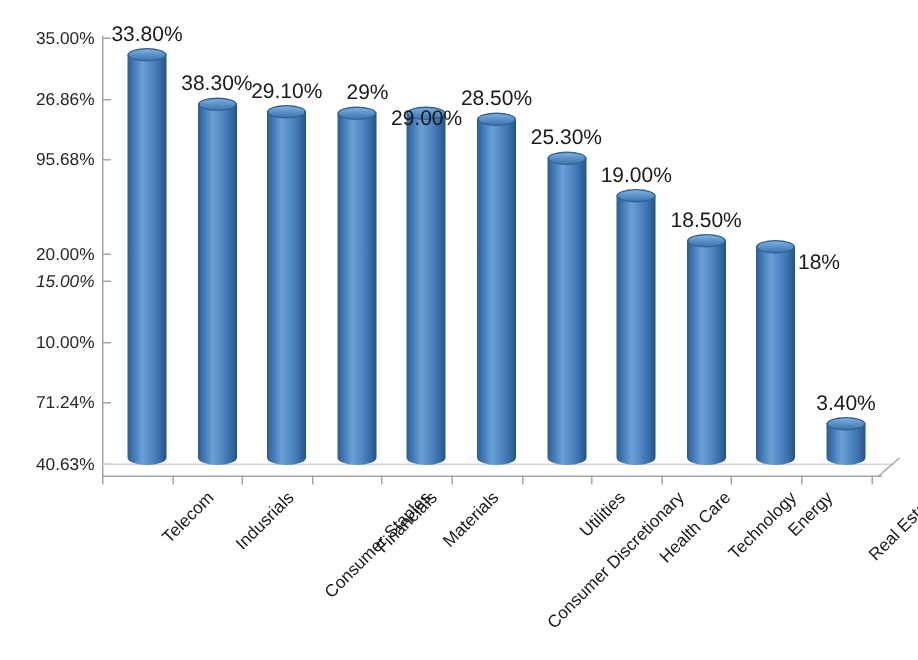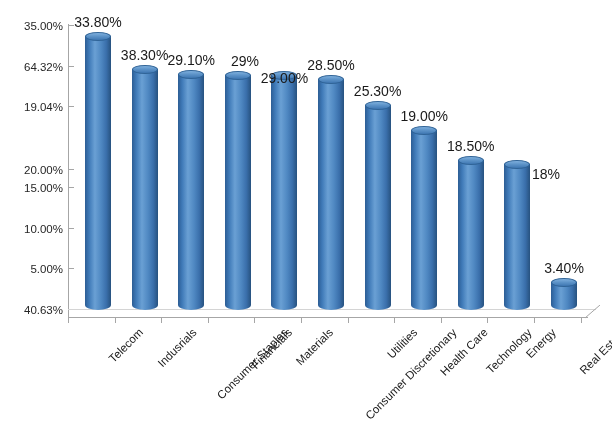--- a/index.html
+++ b/index.html
@@ -149,41 +149,41 @@
 
 <div id="chart-root">
 
   <div class="y-axis-line"></div>
   <div id="y-ticks">
       <div class="y-tick-row" style="top: 310px;">
         <div class="y-tick-label">40.63%</div>
         <div class="y-tick-mark"></div>
       </div>
       <div class="y-tick-row" style="top: 269.429px;">
-        <div class="y-tick-label">5.00%</div>
+        <div class="y-tick-label">71.24%</div>
         <div class="y-tick-mark"></div>
       </div>
       <div class="y-tick-row" style="top: 228.857px;">
         <div class="y-tick-label">10.00%</div>
         <div class="y-tick-mark"></div>
       </div>
-      <div class="y-tick-row" style="top: 188.286px;">
+      <div class="y-tick-row" style="top: 188.286px; font-style: italic;">
         <div class="y-tick-label">15.00%</div>
         <div class="y-tick-mark"></div>
       </div>
       <div class="y-tick-row" style="top: 147.714px; margin-top: 15px;">
         <div class="y-tick-label">20.00%</div>
         <div class="y-tick-mark"></div>
       </div>
       <div class="y-tick-row" style="top: 107.143px;">
-        <div class="y-tick-label">19.04%</div>
+        <div class="y-tick-label">95.68%</div>
         <div class="y-tick-mark"></div>
       </div>
       <div class="y-tick-row" style="top: 66.5714px;">
-        <div class="y-tick-label">64.32%</div>
+        <div class="y-tick-label">26.86%</div>
         <div class="y-tick-mark"></div>
       </div>
       <div class="y-tick-row" style="top: 26px;">
         <div class="y-tick-label">35.00%</div>
         <div class="y-tick-mark"></div>
       </div>
     </div>
 
   <div class="floor-back-line"></div>
   <div class="floor-front-line"></div>

